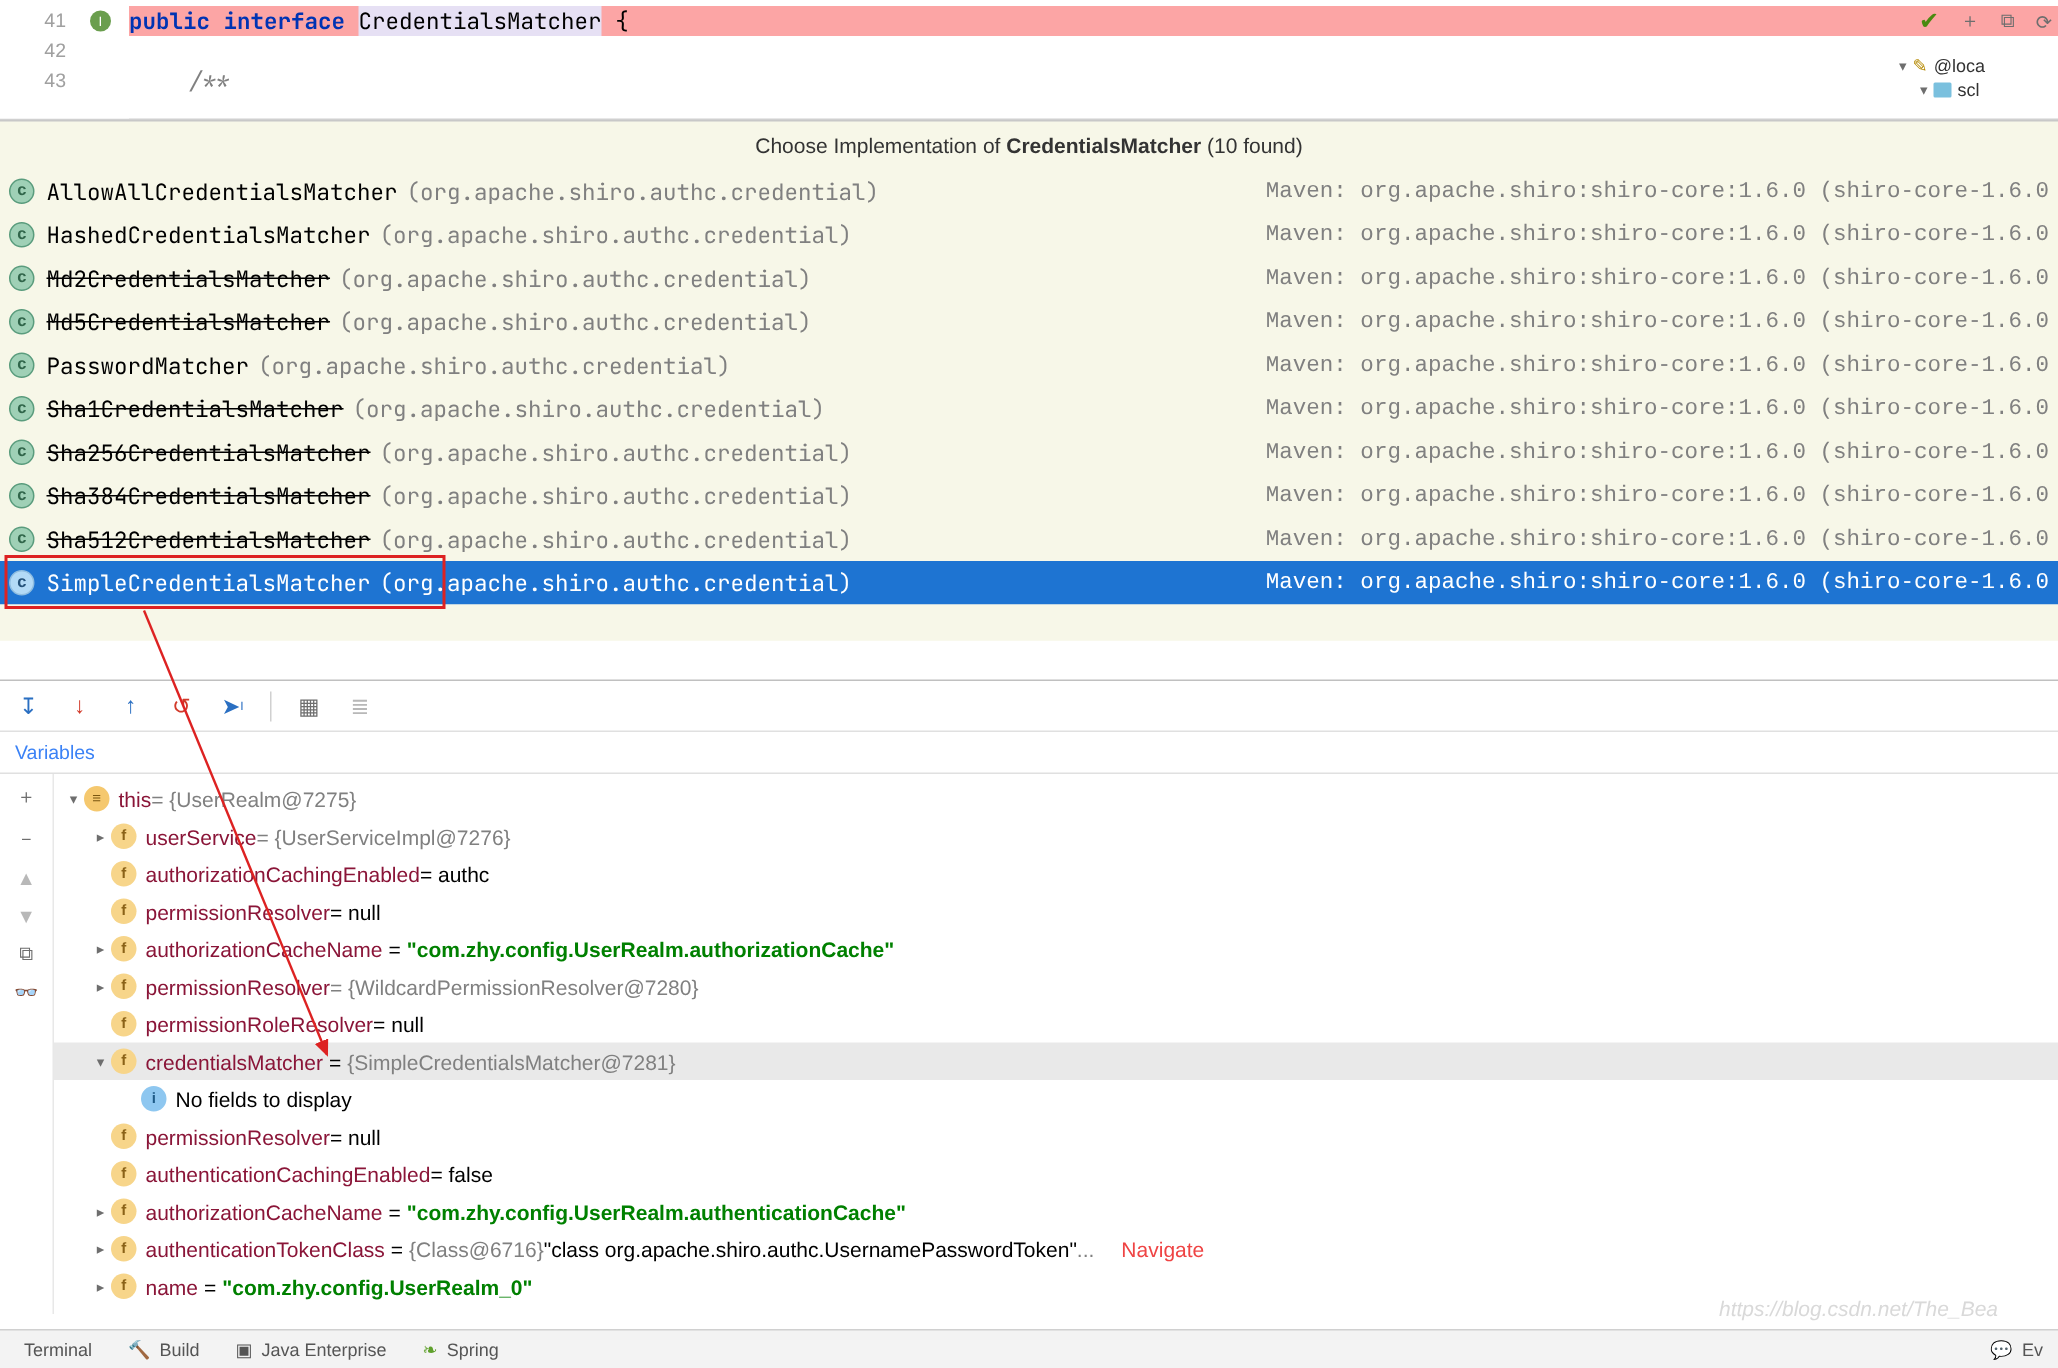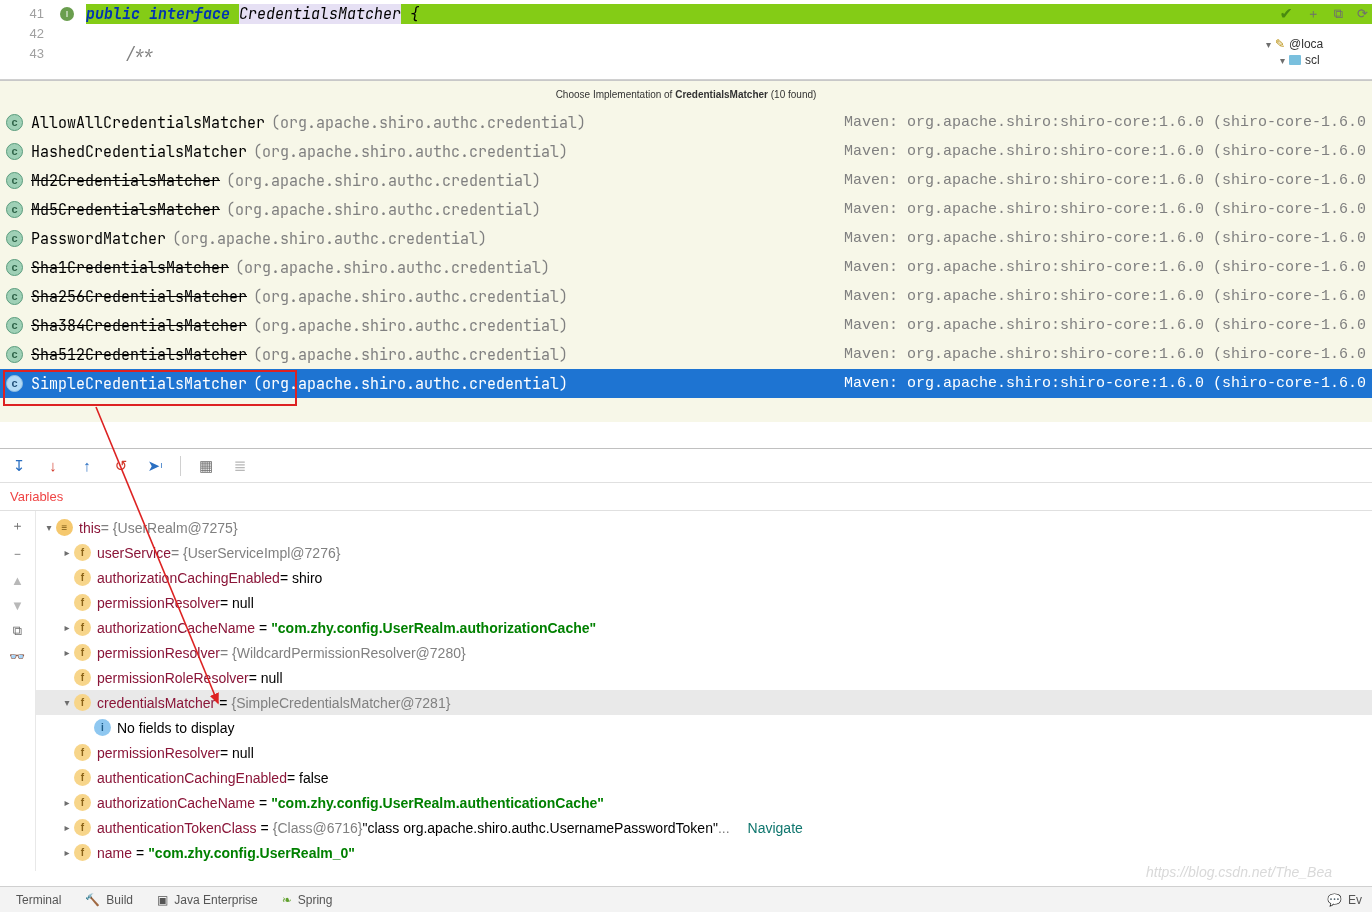--- a/index.html
+++ b/index.html
@@ -7,72 +7,72 @@
 .mono { font-family: "Consolas", "Monaco", monospace; }
 
 
 .editor { position: relative; height: 80px; display: flex; border-bottom: 1px solid #d0d0d0; background: #fff; }
 .gutter { width: 50px; background: #fff; text-align: right; color: #a0a0a0; font-size: 13px; padding-top: 4px; }
 .gutter-line { height: 20px; line-height: 20px; padding-right: 6px; padding-left: 28px; }
 .gutter-icons { width: 36px; background: #fff; padding-top: 4px; }
 .gutter-icons .icon-impl { display:inline-block; width:14px; height:14px; border-radius:50%; background:#6a9e4e; margin-left:10px; margin-top:3px; font-size:9px; color:#fff; text-align:center; line-height:14px; }
 .code-area { flex: 1; padding-top: 4px; font-size: 15px; }
 .code-line { height: 20px; line-height: 20px; font-family: "JetBrains Mono","Consolas",monospace; }
-.code-line.hl { background: #84cc16; font-style: italic; }
+.code-line.hl { background: #fca5a5; }
 .kw { color: #0033b3; font-weight: bold; }
 .cls { color: #000; }
 .comment { color: #808080; font-style: italic; }
 .check { color: #4a8a10; font-size:16px; margin-left: auto; }
 .editor-toolbar-right { position:absolute; right:4px; top:4px; display:flex; gap:14px; align-items:center; color:#6e6e6e; }
 .side-tree { position:absolute; right:0; top:36px; width:110px; font-size:12px; color:#333; }
 .side-tree .row { display:flex; align-items:center; gap:4px; padding:1px 0 1px 4px; }
 .chev { color:#6e6e6e; font-size:10px; }
 .anno-icon { color:#b58900; }
 .folder-icon { width:12px; height:10px; background:#7ac0de; display:inline-block; border-radius:1px; }
 
 
 .popup { background: #f7f7e8; }
-.popup-header { text-align: center; padding: 8px 0; font-size: 10px; color:#333; background:#f7f7e8; border-top:1px solid #c8c8c8; border-bottom: none; }
+.popup-header { text-align: center; padding: 8px 0; font-size: 14px; color:#333; background:#f7f7e8; border-top:1px solid #c8c8c8; border-bottom: none; }
 .popup-list { }
 .popup-row { display: flex; align-items: center; height: 29px; padding: 0 6px; white-space: nowrap; overflow:hidden; }
 .popup-row .cicon { width:17px; height:17px; border-radius:50%; background:#9fd0b6; border:1px solid #5a9c7d; color:#30654a; text-align:center; line-height:15px; font-size:11px; font-weight:bold; margin-right:8px; flex-shrink:0; }
 .popup-row .name { font-family: "JetBrains Mono","Consolas",monospace; font-size:15px; color:#000; }
 .popup-row .name .strike { text-decoration: line-through; }
 .popup-row .pkg { font-family: "JetBrains Mono","Consolas",monospace; font-size:15px; color:#808080; margin-left:6px; }
 .popup-row .maven { font-family: Liberation Mono, monospace; font-size:15px; color:#808080; margin-left:auto; padding-left:12px; }
 .popup-row.selected { background:#1e74d2; color:#fff; }
 .popup-row.selected .name, .popup-row.selected .pkg, .popup-row.selected .maven { color:#fff; }
 .popup-row.selected .cicon { background:#b3daf6; border-color:#8fbde0; color:#25527a; }
 .popup-footer { height:24px; background:#f7f7e8; }
 .red-box { position:absolute; border:2px solid #d22; pointer-events:none; }
 .arrow-svg { position:absolute; pointer-events:none; }
 
 
 .debugger { border-top:1px solid #c0c0c0; }
 .debug-toolbar { height:34px; display:flex; align-items:center; gap:16px; padding:0 10px; border-bottom:1px solid #e0e0e0; }
 .tb-icon { width:18px; height:18px; display:flex; align-items:center; justify-content:center; color:#4a7db5; font-size:15px; }
 .tb-sep { width:1px; height:20px; background:#d0d0d0; }
-.vars-label { padding:6px 10px; font-size:13px; color:#ef4444; border-bottom:1px solid #e0e0e0; background:#fff; }
+.vars-label { padding:6px 10px; font-size:13px; color:#3b82f6; border-bottom:1px solid #e0e0e0; background:#fff; }
 .vars-body { display:flex; height: 360px; }
 .vars-left { width:36px; display:flex; flex-direction:column; align-items:center; padding-top:6px; gap:10px; color:#6e6e6e; border-right:1px solid #e8e8e8; }
 .vars-tree { flex:1; overflow:auto; padding:4px 0; font-size:14px; }
 .tree-row { display:flex; align-items:center; height:25px; padding-left:6px; white-space:nowrap; }
 .tree-row.sel { background:#e9e9e9; }
 .tchev { width:14px; text-align:center; color:#6e6e6e; font-size:10px; }
 .tspacer { display:inline-block; }
 .ticon { width:17px; height:17px; border-radius:50%; display:inline-flex; align-items:center; justify-content:center; font-size:10px; font-weight:bold; margin-right:6px; flex-shrink:0; }
 .ticon.this { background:#f5c86e; color:#7a5610; }
 .ticon.field { background:#f7d58a; color:#8a6218; }
 .ticon.info { background:#8ec7f0; color:#1d5a86; }
 .tname { color:#8a1538; }
 .teq { color:#000; margin:0 4px; }
 .tval-gray { color:#808080; }
 .tval-green { color:#008000; font-weight:bold; }
 .tval-blk { color:#000; }
-.tlink { color:#0f766e; margin-left:6px;padding-left:12px; }
+.tlink { color:#ef4444; margin-left:6px;padding-left:12px; }
 
 
 .bottom-bar { position:absolute; bottom:0; left:0; right:0; height:26px; border-top:1px solid #d0d0d0; display:flex; align-items:center; gap:24px; padding:0 10px; font-size:12px; color:#555; background:#f3f3f3;justify-content:space-between; }
 .bottom-item { display:flex; align-items:center; gap:6px; }
 .watermark { position:absolute; right:40px; bottom:32px; color:#d9d9d9; font-size:14px; font-style:italic; }
 </style>
 </head>
 <body>
 
 <div class="editor">
@@ -233,21 +233,21 @@
           <span class="tchev">▸</span>
           <span class="ticon field">f</span>
           <span class="tname">userService</span>
           <span class="tval-gray"> = {UserServiceImpl@7276}</span>
         </div>
 
       <div class="tree-row">
           <span class="tspacer" style="width:32px"></span>
           <span class="ticon field">f</span>
           <span class="tname">authorizationCachingEnabled</span>
-          <span class="tval-blk"> = shiro</span>
+          <span class="tval-blk"> = authc</span>
         </div>
 
       <div class="tree-row">
           <span class="tspacer" style="width:32px"></span>
           <span class="ticon field">f</span>
           <span class="tname">permissionResolver</span>
           <span class="tval-blk"> = null</span>
         </div>
 
       <div class="tree-row">

